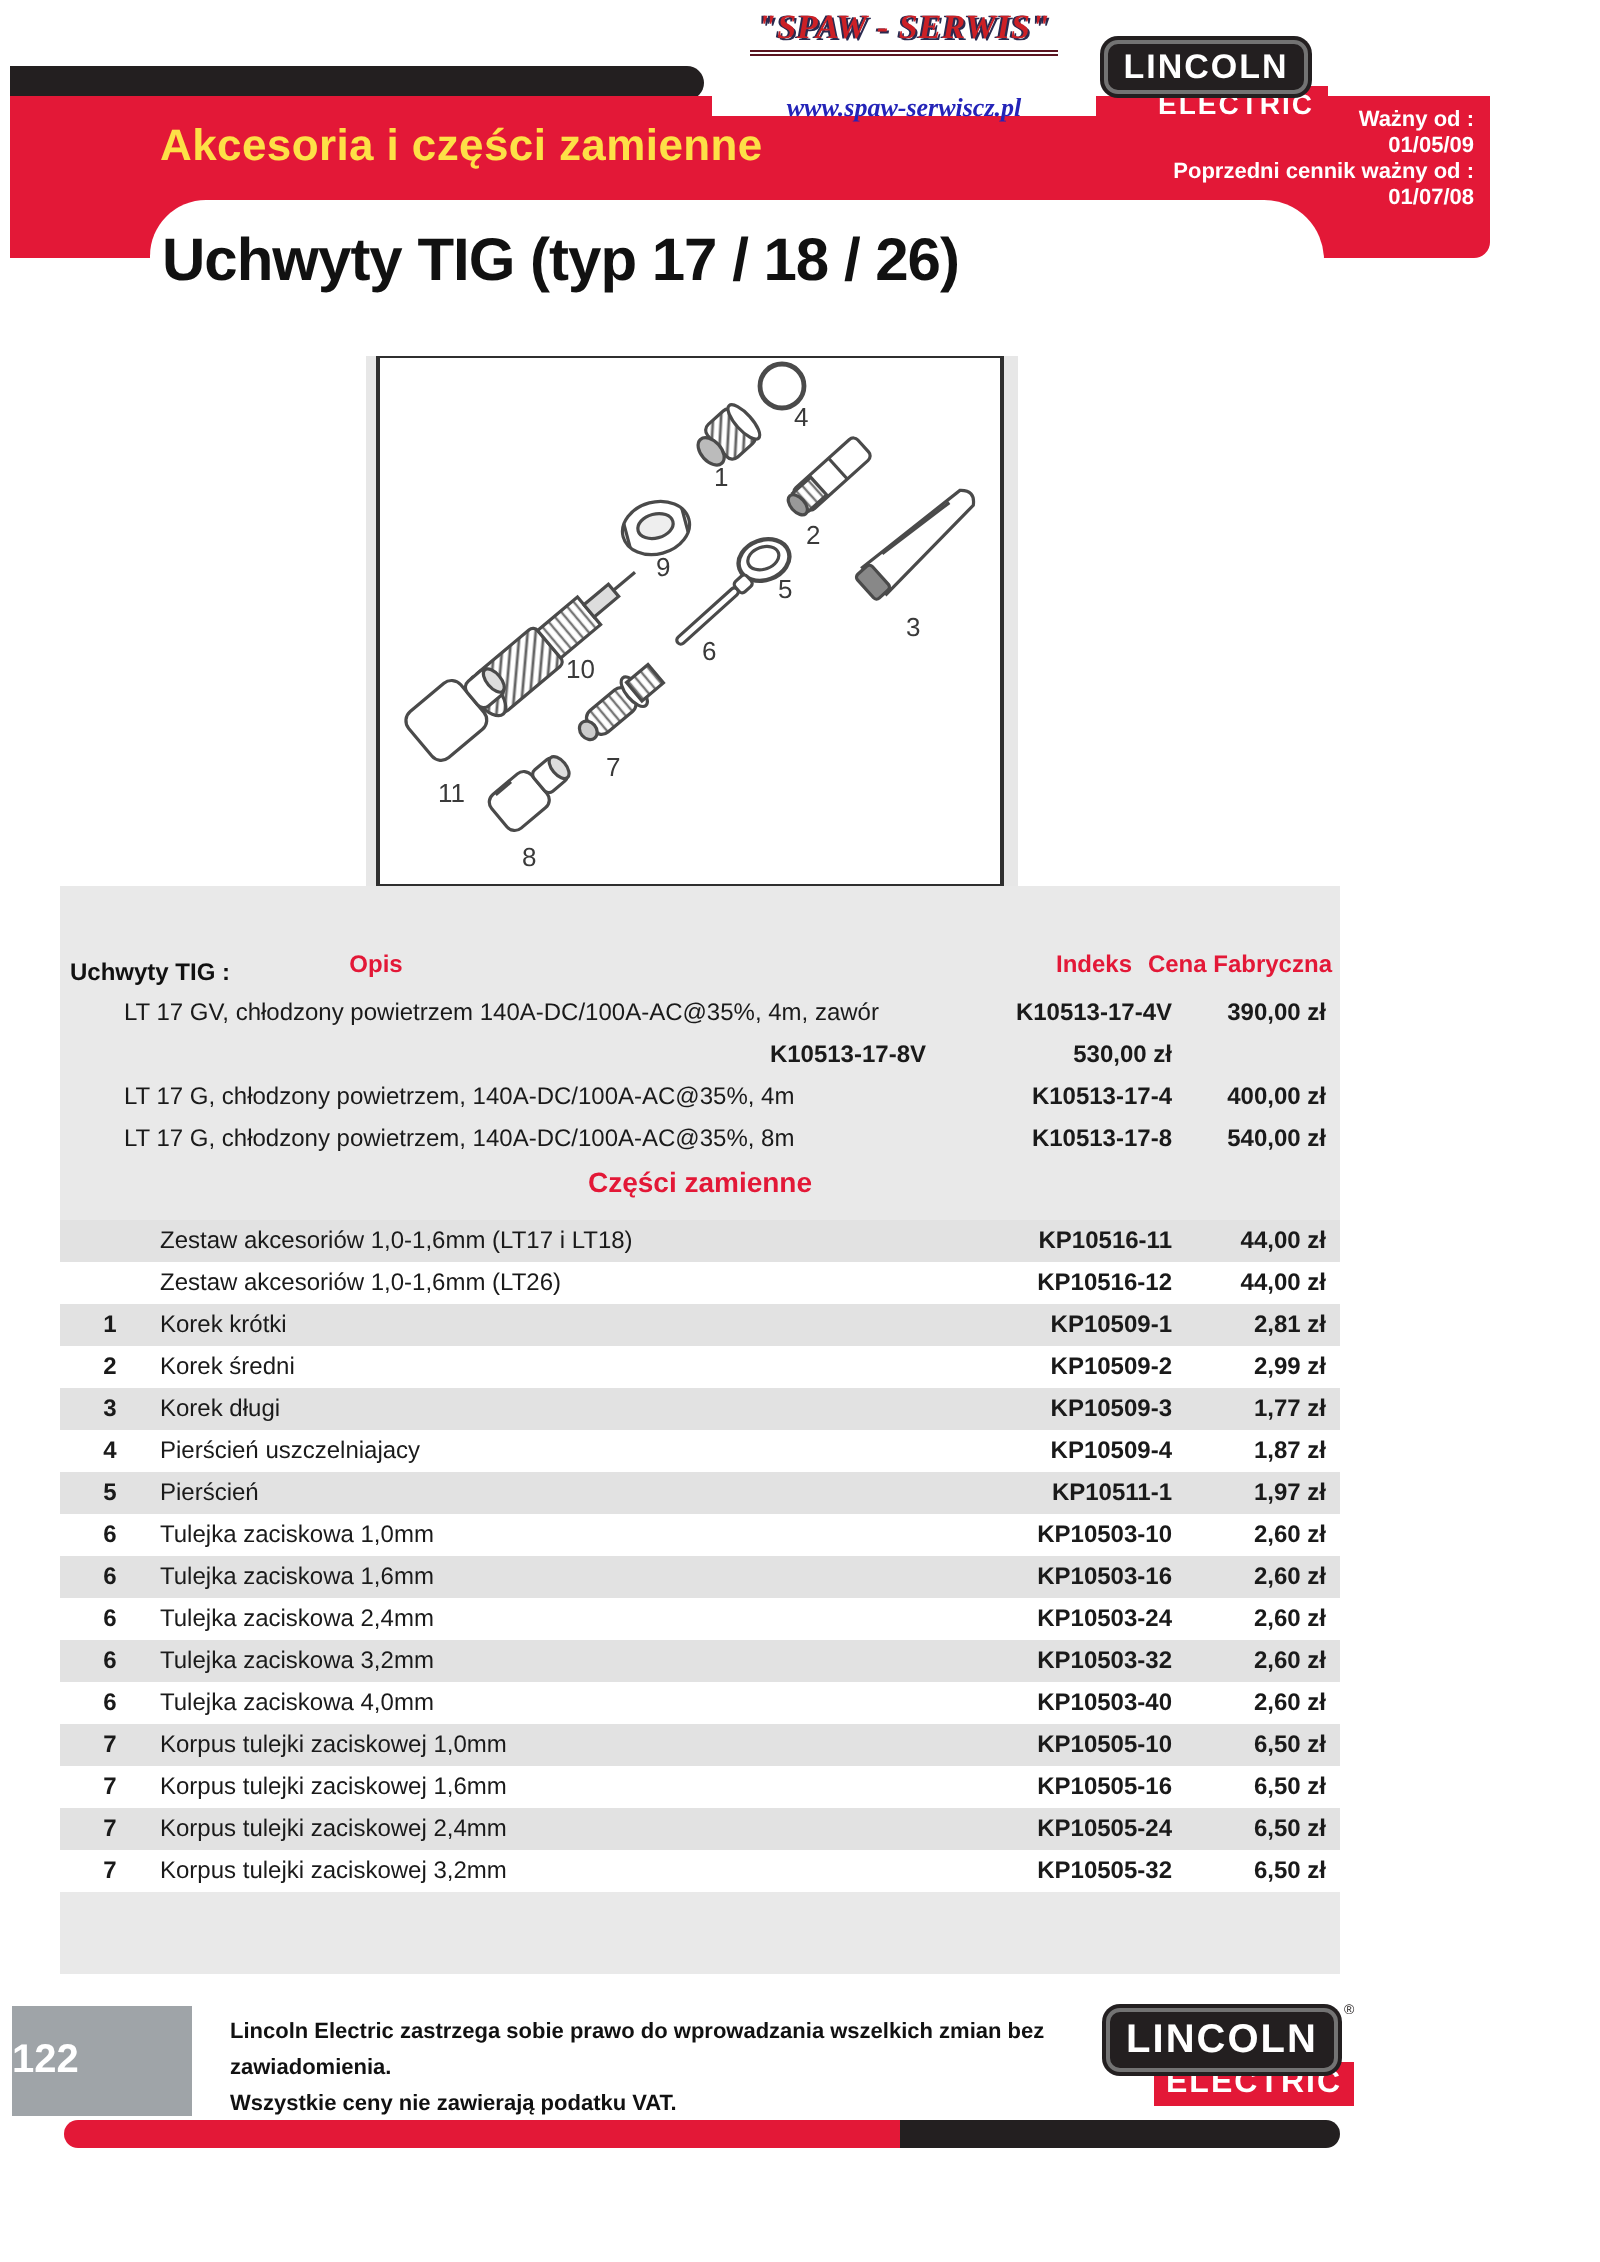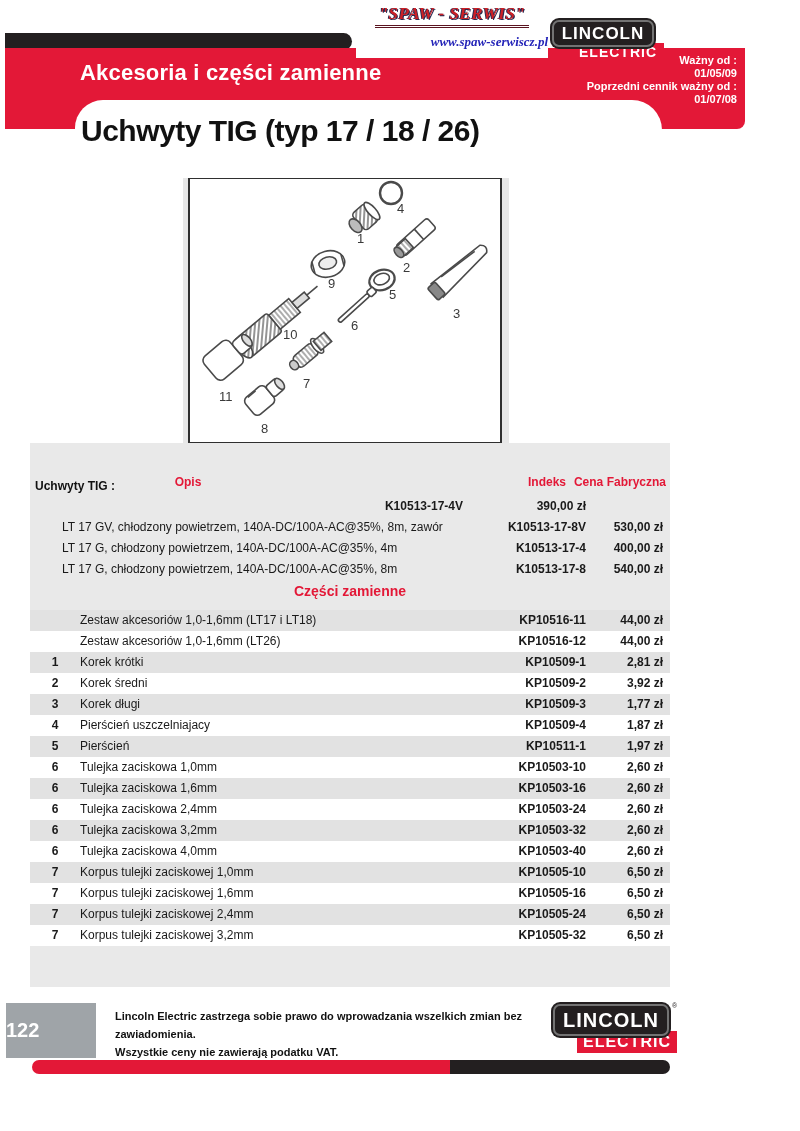--- a/index.html
+++ b/index.html
@@ -5,33 +5,33 @@
   html,body{margin:0;padding:0;background:#fff;}
   .page{position:relative;width:800px;height:1131px;background:#fff;overflow:hidden;
         font-family:"Liberation Sans",sans-serif;color:#1a1a1a;}
 
   
   .black-bar{position:absolute;left:5px;top:33px;width:347px;height:17px;
              background:#231f20;border-radius:0 14px 14px 0;}
   .red-header{position:absolute;left:5px;top:48px;width:740px;height:81px;
               background:#e31837;border-radius:0 0 8px 0;}
   .section-title{position:absolute;left:75px;top:12px;width:400px;
-                 color:#ffffff;font-size:22px;font-weight:bold;letter-spacing:.2px;}
+                 color:#fde047;font-size:22px;font-weight:bold;letter-spacing:.2px;}
   .validity{position:absolute;right:8px;top:6px;width:240px;text-align:right;
             color:#fff;font-size:11px;font-weight:bold;line-height:13px;}
 
   
   .spaw-box{position:absolute;left:356px;top:2px;width:192px;height:56px;background:#fff;
             text-align:center;z-index:5;}
   .spaw-title{display:inline-block;font-family:"Liberation Serif",serif;font-style:italic;
               font-weight:bold;font-size:17px;color:#cc2026;letter-spacing:.5px;
               text-shadow:1px 1px 0 #2a2a50, -1px 0 0 #2a2a50;
               border-bottom:3px double #5a1420;padding:2px 4px 1px 4px;}
   .spaw-url{font-family:"Liberation Serif",serif;font-style:italic;font-weight:bold;
-            font-size:13px;color:#2424b8;margin-top:6px;text-align:right;}
+            font-size:13px;color:#2424b8;margin-top:18px;}
 
   
   .lincoln{position:absolute;z-index:6;}
   .lincoln .ln-black{position:relative;background:#231f20;color:#fff;font-weight:bold;
             text-align:center;border:2px solid #737373;border-radius:7px;
             box-shadow:0 0 0 2px #231f20;z-index:2;}
   .lincoln .ln-reg{position:absolute;color:#231f20;font-size:7px;z-index:3;}
   .lincoln .ln-red{position:absolute;background:#e31837;color:#fff;font-weight:bold;
             text-align:center;z-index:1;}
   .lincoln.top{left:552px;top:20px;}
@@ -225,26 +225,26 @@
       <span class="h-indeks">Indeks</span>
       <span class="h-cena">Cena Fabryczna</span>
     </div>
 
     <div class="group1-title">Uchwyty TIG :</div>
 
     <div class="rows g1">
 
     <div class="row">
         <span class="c-num"></span>
+        <span class="c-desc">LT 17 GV, chłodzony powietrzem 140A-DC/100A-AC@35%, 4m, zawór</span>
         <span class="c-idx">K10513-17-4V</span>
         <span class="c-price">390,00 zł</span>
       </div>
         <div class="row">
         <span class="c-num"></span>
-        <span class="c-desc">LT 17 GV, chłodzony powietrzem, 140A-DC/100A-AC@35%, 8m, zawór</span>
         <span class="c-idx">K10513-17-8V</span>
         <span class="c-price">530,00 zł</span>
       </div>
         <div class="row">
         <span class="c-num"></span>
         <span class="c-desc">LT 17 G, chłodzony powietrzem, 140A-DC/100A-AC@35%, 4m</span>
         <span class="c-idx">K10513-17-4</span>
         <span class="c-price">400,00 zł</span>
       </div>
         <div class="row">
@@ -274,21 +274,21 @@
         <div class="row stripe">
         <span class="c-num">1</span>
         <span class="c-desc">Korek krótki</span>
         <span class="c-idx">KP10509-1</span>
         <span class="c-price">2,81 zł</span>
       </div>
         <div class="row">
         <span class="c-num">2</span>
         <span class="c-desc">Korek średni</span>
         <span class="c-idx">KP10509-2</span>
-        <span class="c-price">3,92 zł</span>
+        <span class="c-price">2,99 zł</span>
       </div>
         <div class="row stripe">
         <span class="c-num">3</span>
         <span class="c-desc">Korek długi</span>
         <span class="c-idx">KP10509-3</span>
         <span class="c-price">1,77 zł</span>
       </div>
         <div class="row">
         <span class="c-num">4</span>
         <span class="c-desc">Pierścień uszczelniajacy</span>

